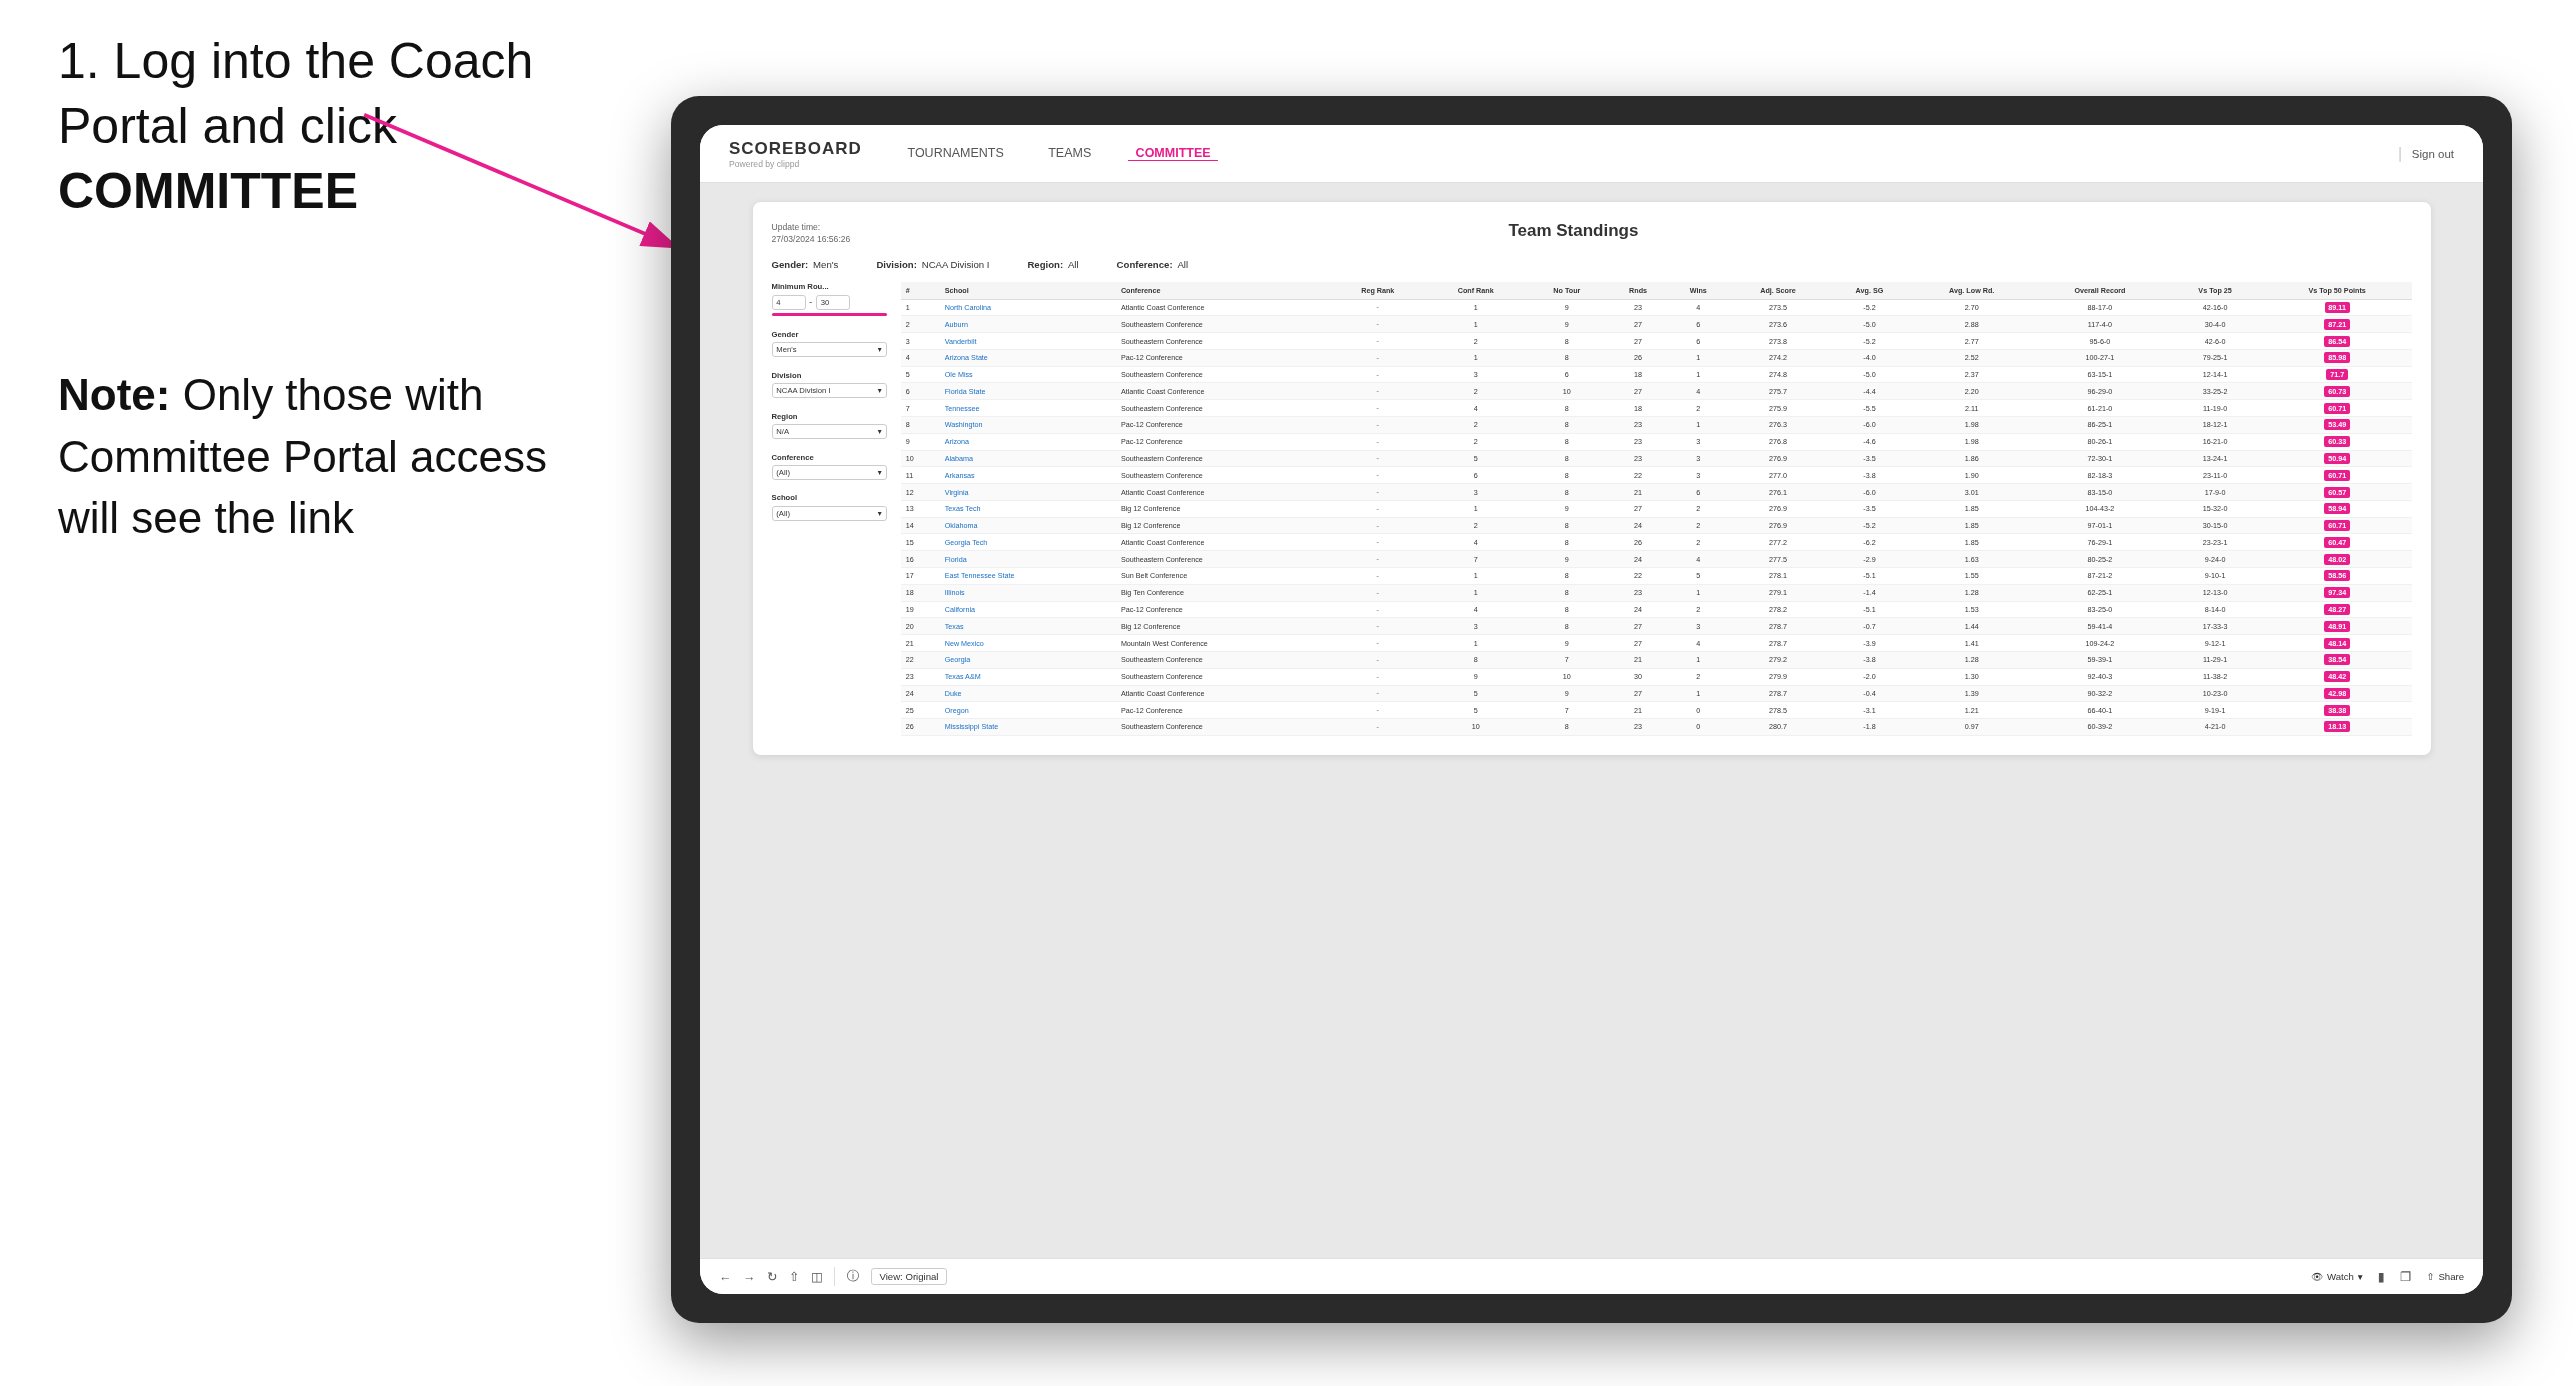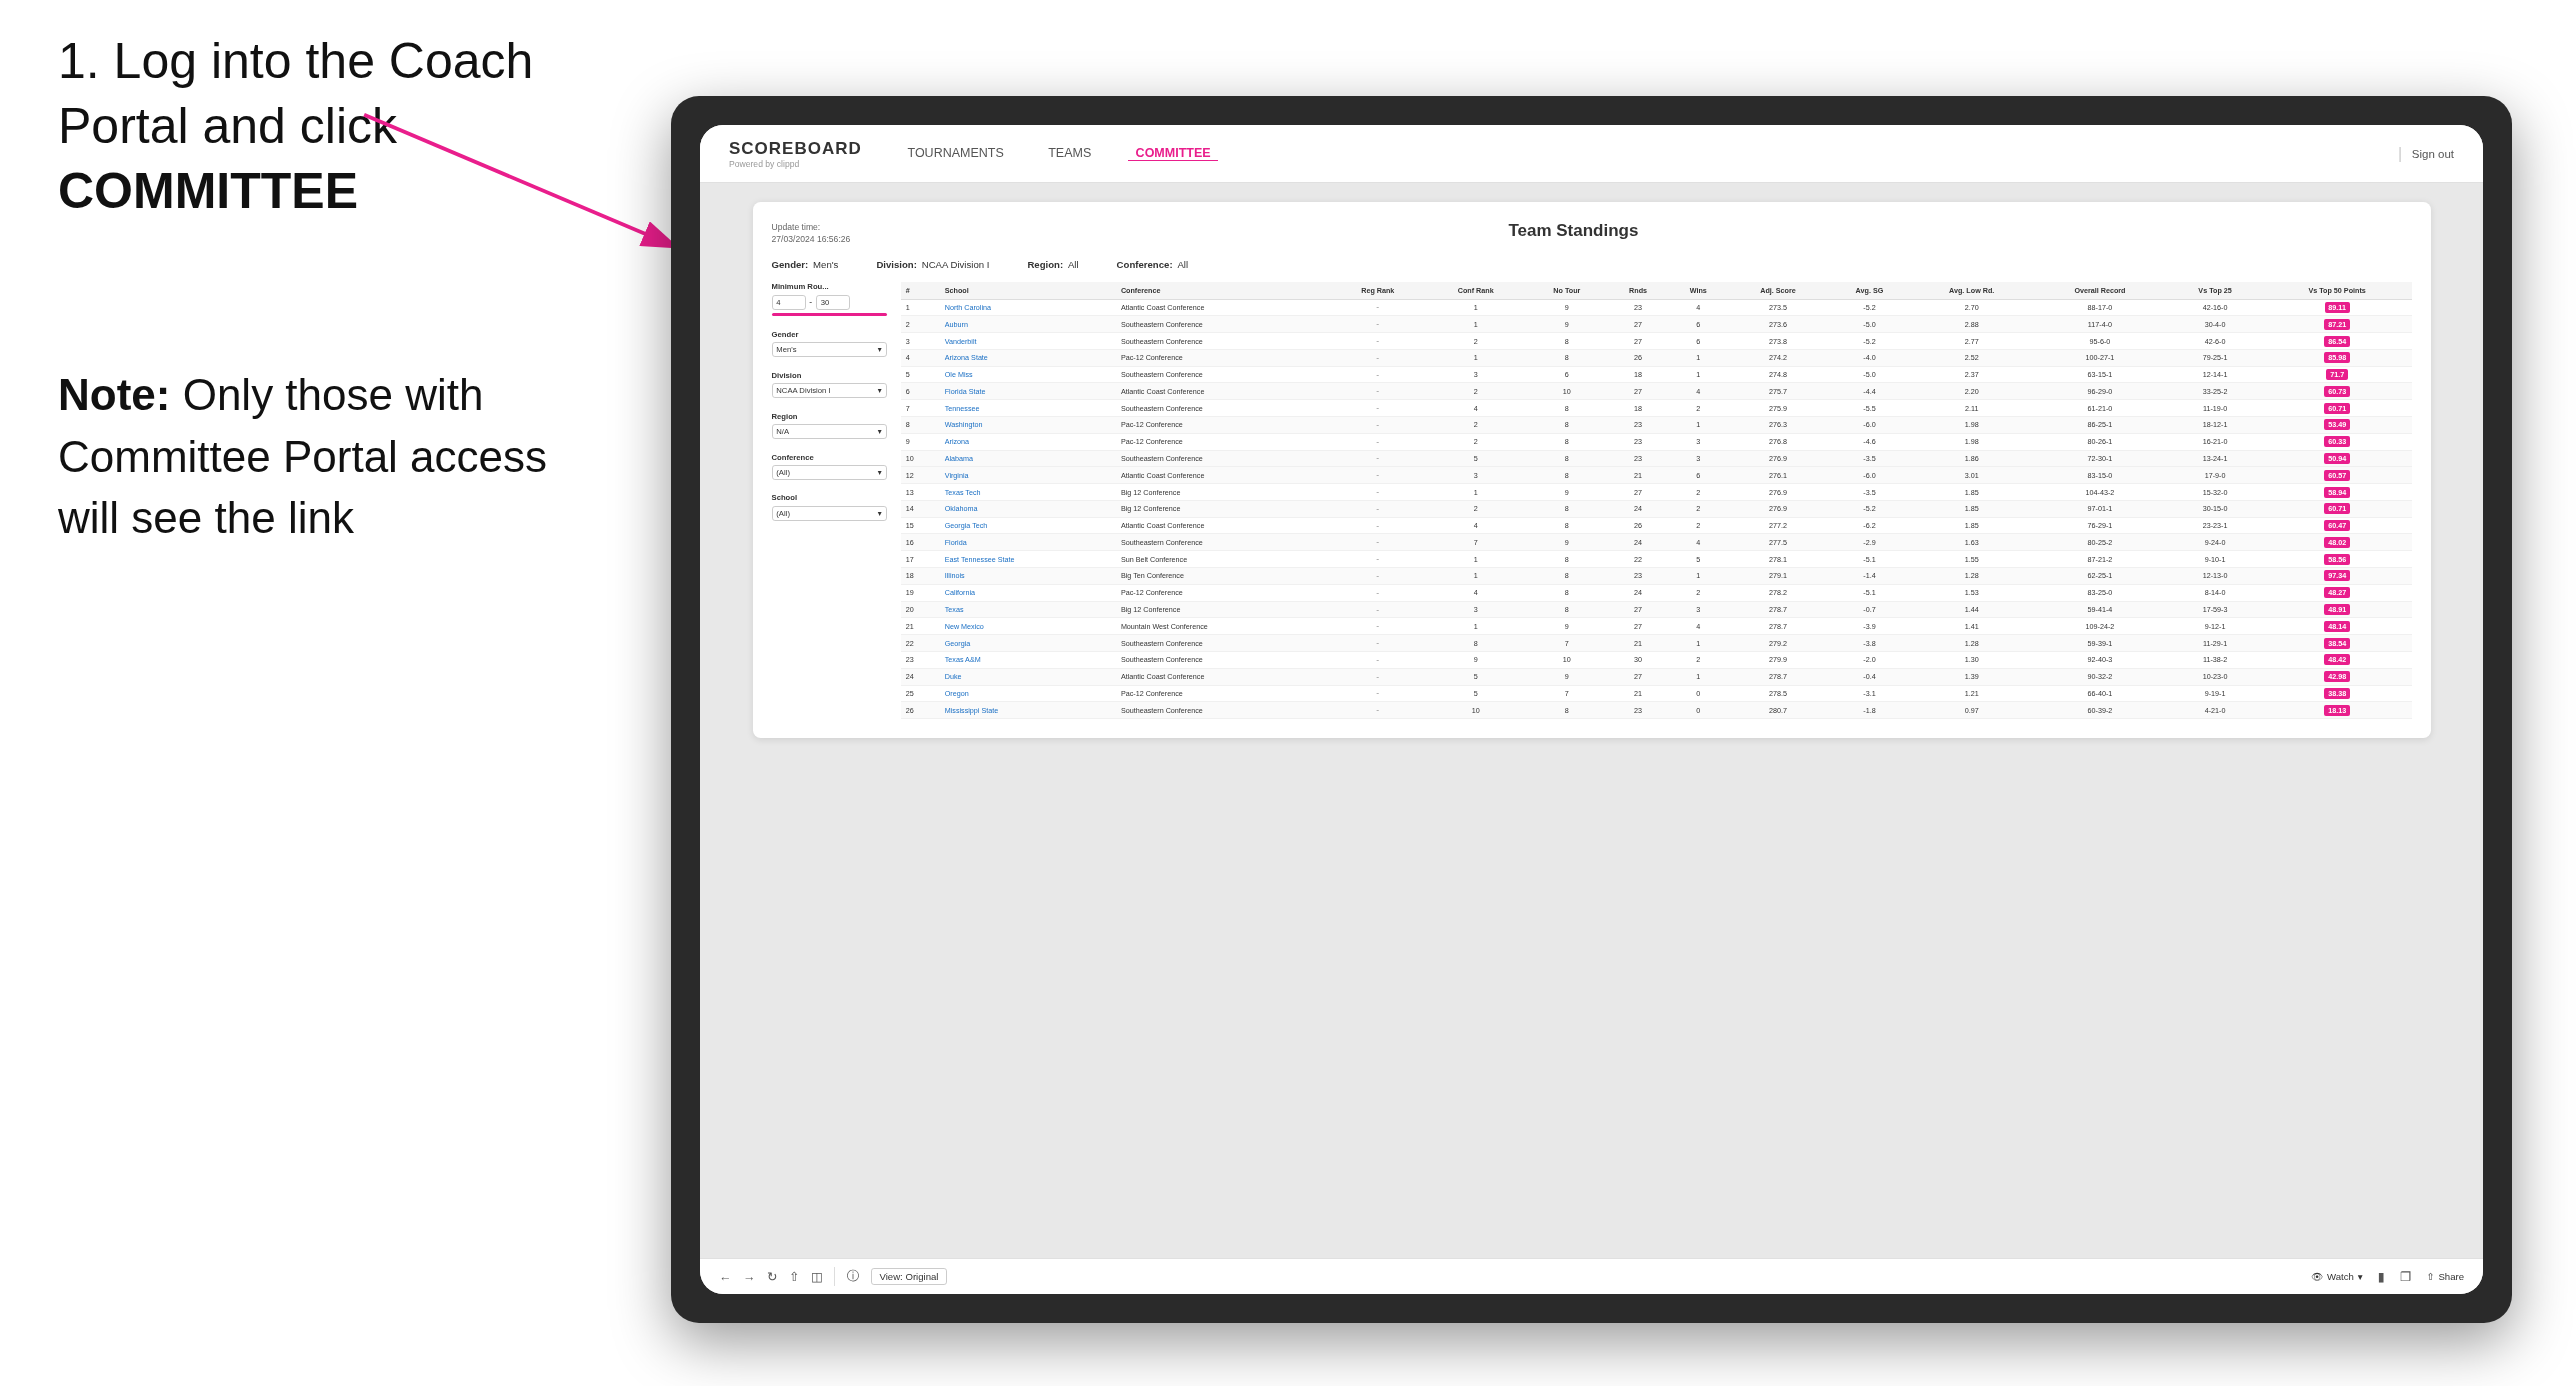--- a/index.html
+++ b/index.html
@@ -656,20 +656,36 @@
     <td>8</td>
     <td>23</td>
     <td>3</td>
     <td>276.9</td>
     <td>-3.5</td>
     <td>1.86</td>
     <td>72-30-1</td>
     <td>13-24-1</td>
     <td><span class="points-highlight">50.94</span></td>
   </tr>
+                  <tr style="background: rgb(255, 255, 255);">
+    <td class="rank-col left">11</td>
+    <td class="left"><span class="school-name">Arkansas</span></td>
+    <td class="left conf-name">Southeastern Conference</td>
+    <td><span class="dash-btn">-</span></td>
+    <td>6</td>
+    <td>8</td>
+    <td>22</td>
+    <td>3</td>
+    <td>277.0</td>
+    <td>-3.8</td>
+    <td>1.90</td>
+    <td>82-18-3</td>
+    <td>23-11-0</td>
+    <td><span class="points-highlight">60.71</span></td>
+  </tr>
                   <tr style="background: rgb(250, 250, 250);">
     <td class="rank-col left">12</td>
     <td class="left"><span class="school-name">Virginia</span></td>
     <td class="left conf-name">Atlantic Coast Conference</td>
     <td><span class="dash-btn">-</span></td>
     <td>3</td>
     <td>8</td>
     <td>21</td>
     <td>6</td>
     <td>276.1</td>
@@ -797,21 +813,21 @@
     <td class="left conf-name">Big 12 Conference</td>
     <td><span class="dash-btn">-</span></td>
     <td>3</td>
     <td>8</td>
     <td>27</td>
     <td>3</td>
     <td>278.7</td>
     <td>-0.7</td>
     <td>1.44</td>
     <td>59-41-4</td>
-    <td>17-59-3</td>
+    <td>17-33-3</td>
     <td><span class="points-highlight">48.91</span></td>
   </tr>
                   <tr style="background: rgb(255, 255, 255);">
     <td class="rank-col left">21</td>
     <td class="left"><span class="school-name">New Mexico</span></td>
     <td class="left conf-name">Mountain West Conference</td>
     <td><span class="dash-btn">-</span></td>
     <td>1</td>
     <td>9</td>
     <td>27</td>

